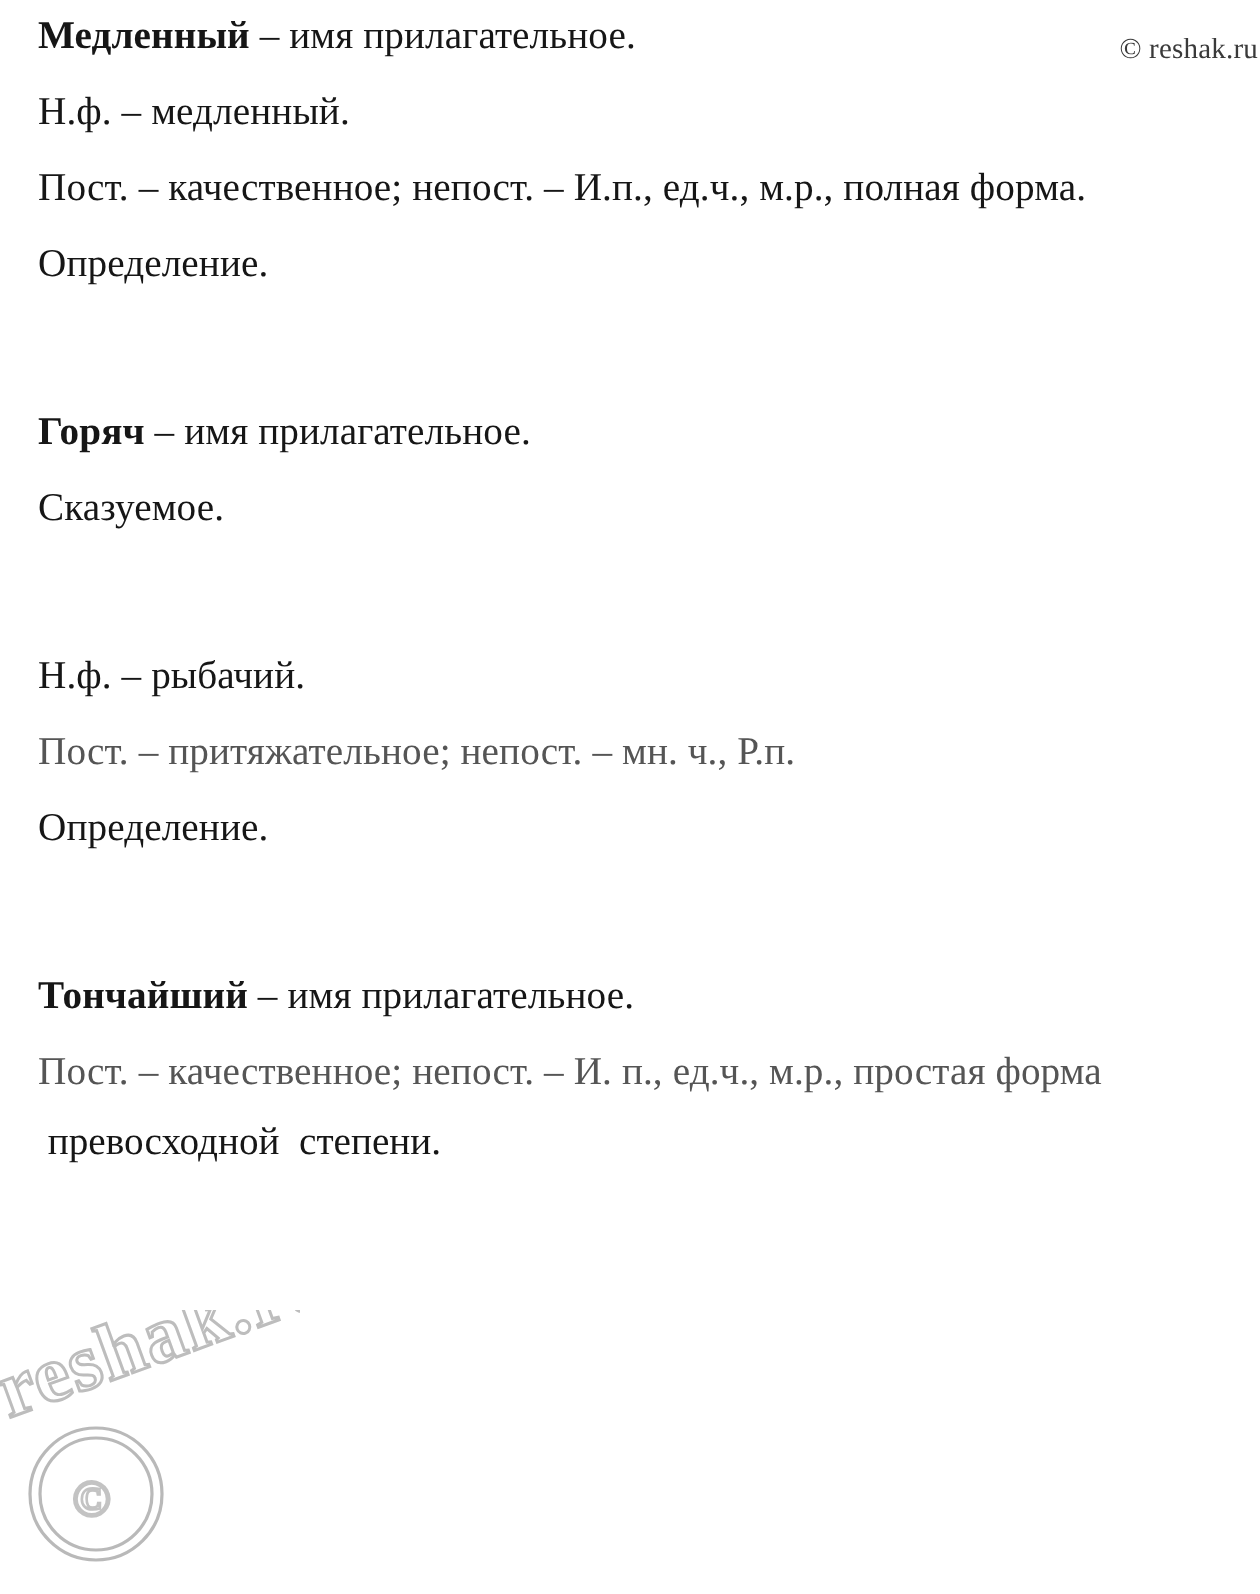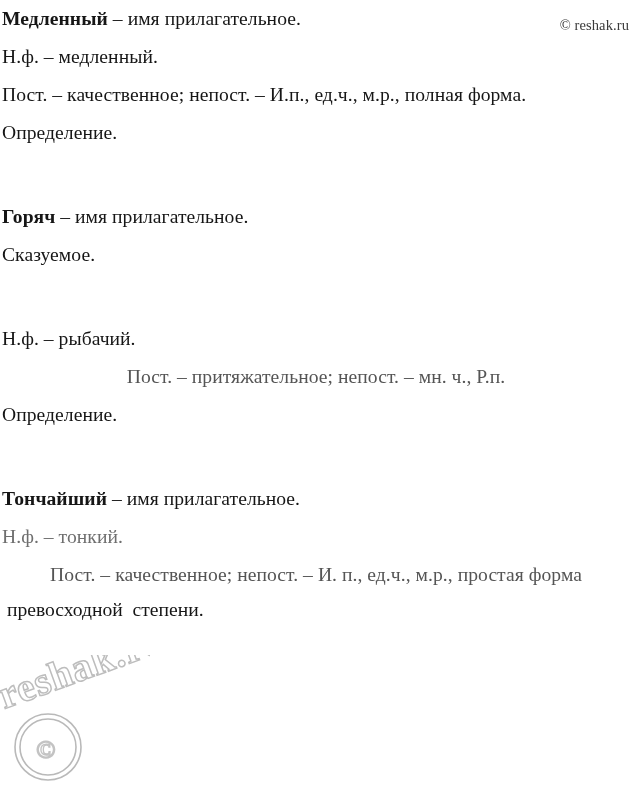--- a/index.html
+++ b/index.html
@@ -42,36 +42,36 @@
 
   
   #body-text {
     position: absolute;
     left: 2px;
     top: 0;
     width: 628px;
   }
 
   .block {
-    margin: 0 0 46px 0;
+    margin: 0 0 46px 17px;
   }
   .block:last-child { margin-bottom: 0; }
 
   .line {
     font-size: 19.6px;
     line-height: 38px;
     white-space: pre;
     color: #161616;
     letter-spacing: 0.05px;
   }
   .line .hw {
     font-weight: bold;
   }
   
-  .faded-a { color: #555; text-align: center; }
+  .faded-a { color: #555; }
   .faded-b { color: #6f6f6f; }
 
   .wrapline {
     font-size: 19.6px;
     line-height: 31px;
     white-space: pre;
     color: #161616;
   }
 
   
@@ -130,21 +130,20 @@
     </div>
 
     <div class="block">
       <div class="line">Н.ф. – рыбачий.</div>
       <div class="line faded-a">Пост. – притяжательное; непост. – мн. ч., Р.п.</div>
       <div class="line">Определение.</div>
     </div>
 
     <div class="block">
       <div class="line"><span class="hw">Тончайший</span><span> – имя прилагательное.</span></div>
-      <div class="line faded-b">Н.ф. – тонкий.</div>
       <div class="line faded-a">Пост. – качественное; непост. – И. п., ед.ч., м.р., простая форма</div>
       <div class="wrapline"> превосходной  степени.</div>
     </div>
 
   </div>
 
   <div id="watermark">
     <svg width="150" height="142" viewBox="0 0 150 142" xmlns="http://www.w3.org/2000/svg">
 
       <g transform="rotate(-20 10 52)">

